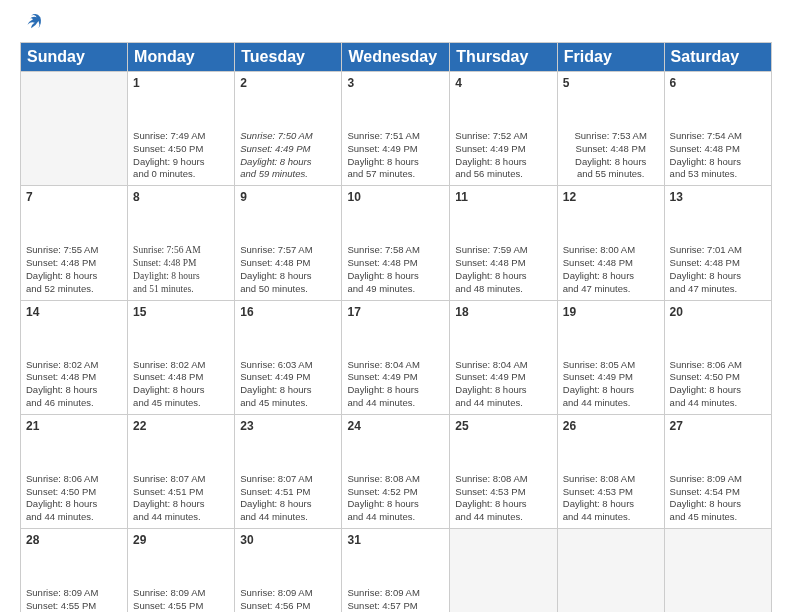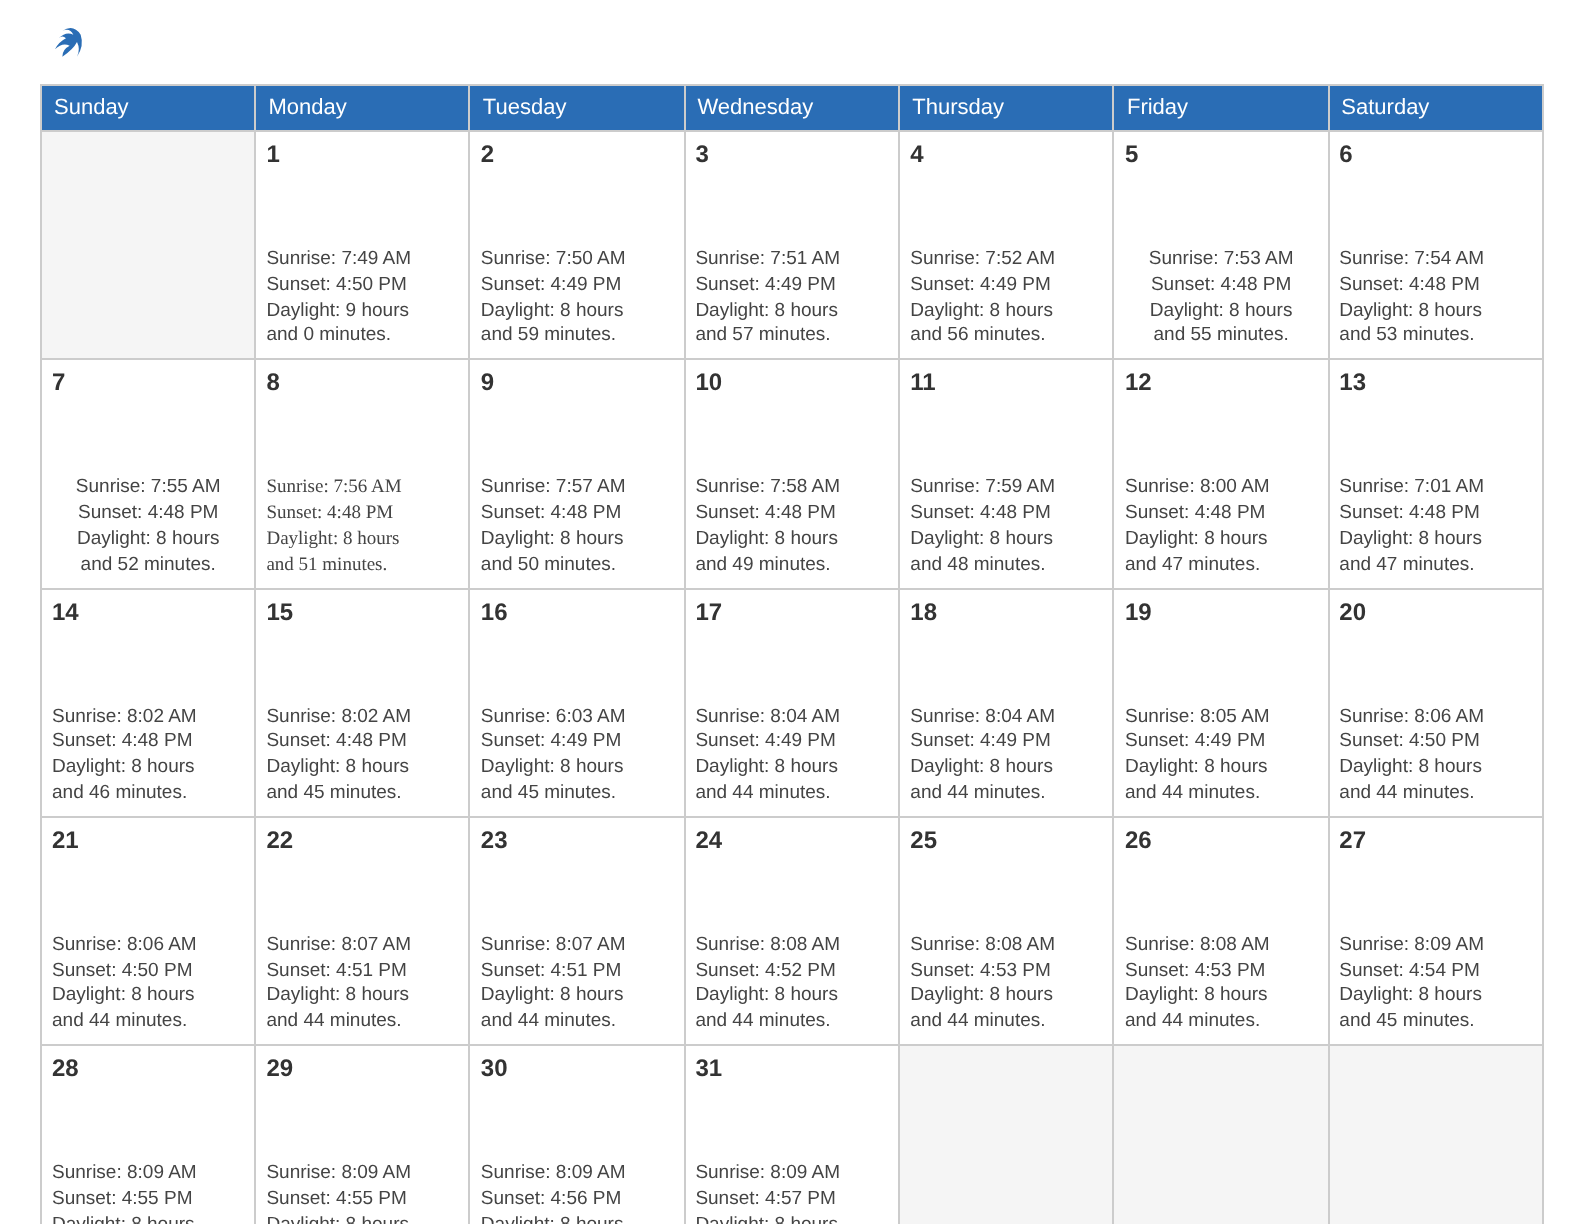--- a/index.html
+++ b/index.html
@@ -63,22 +63,22 @@
       margin-top: 2px;
     }
     .calendar {
       width: 100%;
       border-collapse: collapse;
       flex: 1;
     }
     .calendar thead tr th {
       background: #2a6db5;
       color: #fff;
-      font-size: 11px;
-      font-weight: normal;
+      font-size: 16px;
+      font-weight: bold;
       padding: 5px 6px;
       text-align: left;
       border: 1px solid #ccc;
     }
     .calendar tbody tr td {
       border: 1px solid #ccc;
       vertical-align: top;
       padding: 4px 5px;
       width: 108px;
       background: #fff;
@@ -142,21 +142,21 @@
           <td class="empty"></td>
           <td>
             <span class="day-num">1</span>
             <div class="day-info" style="white-space: pre-line;">Sunrise: 7:49 AM
 Sunset: 4:50 PM
 Daylight: 9 hours
 and 0 minutes.</div>
           </td>
           <td>
             <span class="day-num">2</span>
-            <div class="day-info" style="white-space: pre-line;">Sunrise: 7:50 AM
+            <div class="day-info" style="white-space: pre-line; font-style: italic;">Sunrise: 7:50 AM
 Sunset: 4:49 PM
 Daylight: 8 hours
 and 59 minutes.</div>
           </td>
           <td>
             <span class="day-num">3</span>
             <div class="day-info" style="white-space: pre-line;">Sunrise: 7:51 AM
 Sunset: 4:49 PM
 Daylight: 8 hours
 and 57 minutes.</div>
@@ -179,21 +179,21 @@
             <span class="day-num">6</span>
             <div class="day-info" style="white-space: pre-line;">Sunrise: 7:54 AM
 Sunset: 4:48 PM
 Daylight: 8 hours
 and 53 minutes.</div>
           </td>
         </tr>
         <tr>
           <td>
             <span class="day-num">7</span>
-            <div class="day-info" style="white-space: pre-line; text-align: center;">Sunrise: 7:55 AM
+            <div class="day-info" style="white-space: pre-line;">Sunrise: 7:55 AM
 Sunset: 4:48 PM
 Daylight: 8 hours
 and 52 minutes.</div>
           </td>
           <td>
             <span class="day-num">8</span>
             <div class="day-info" style="white-space: pre-line; font-family: Liberation Serif, serif;">Sunrise: 7:56 AM
 Sunset: 4:48 PM
 Daylight: 8 hours
 and 51 minutes.</div>

